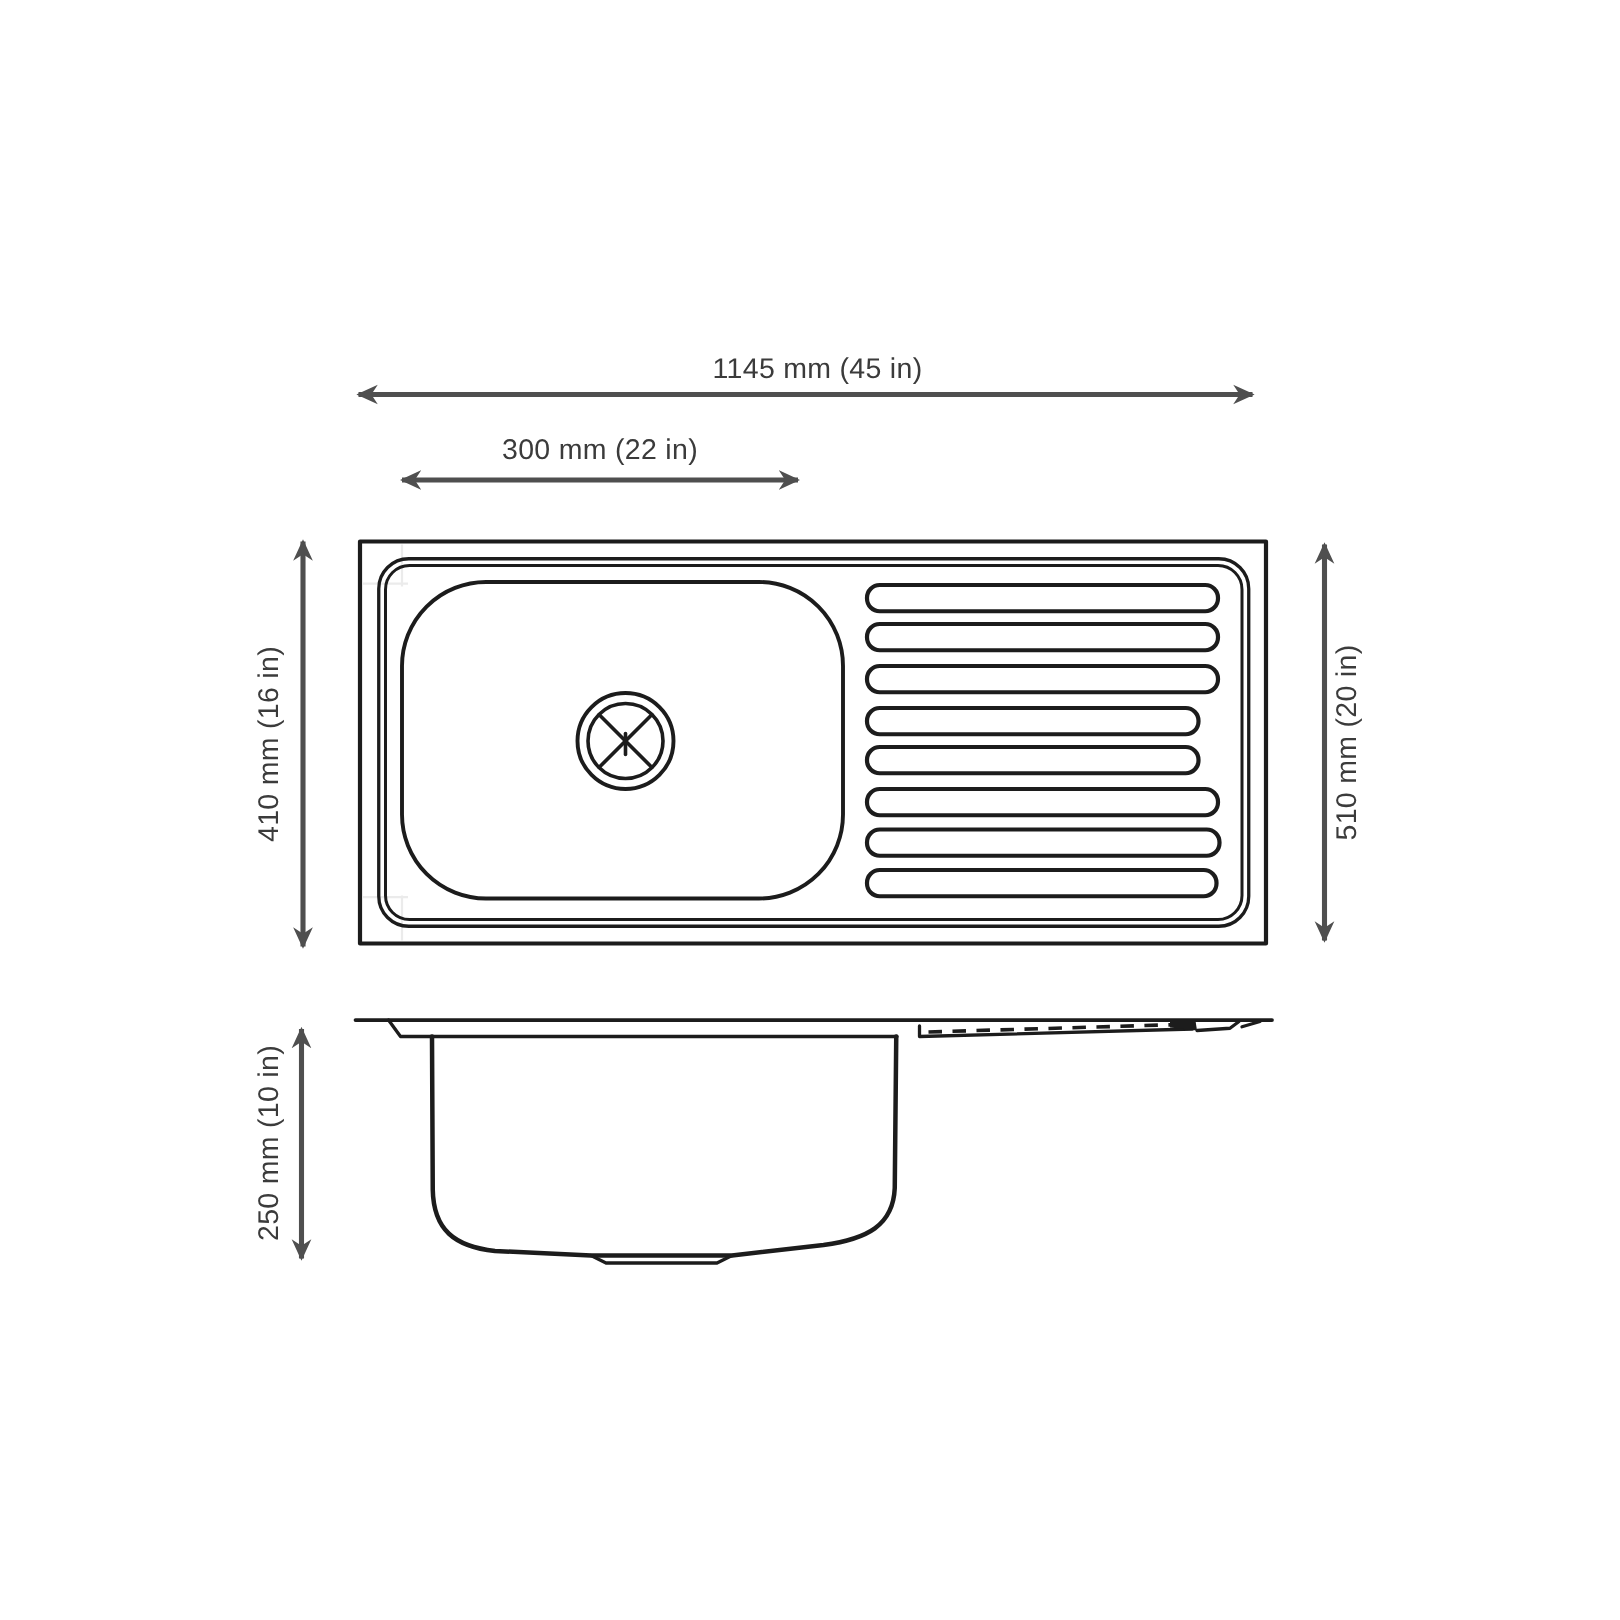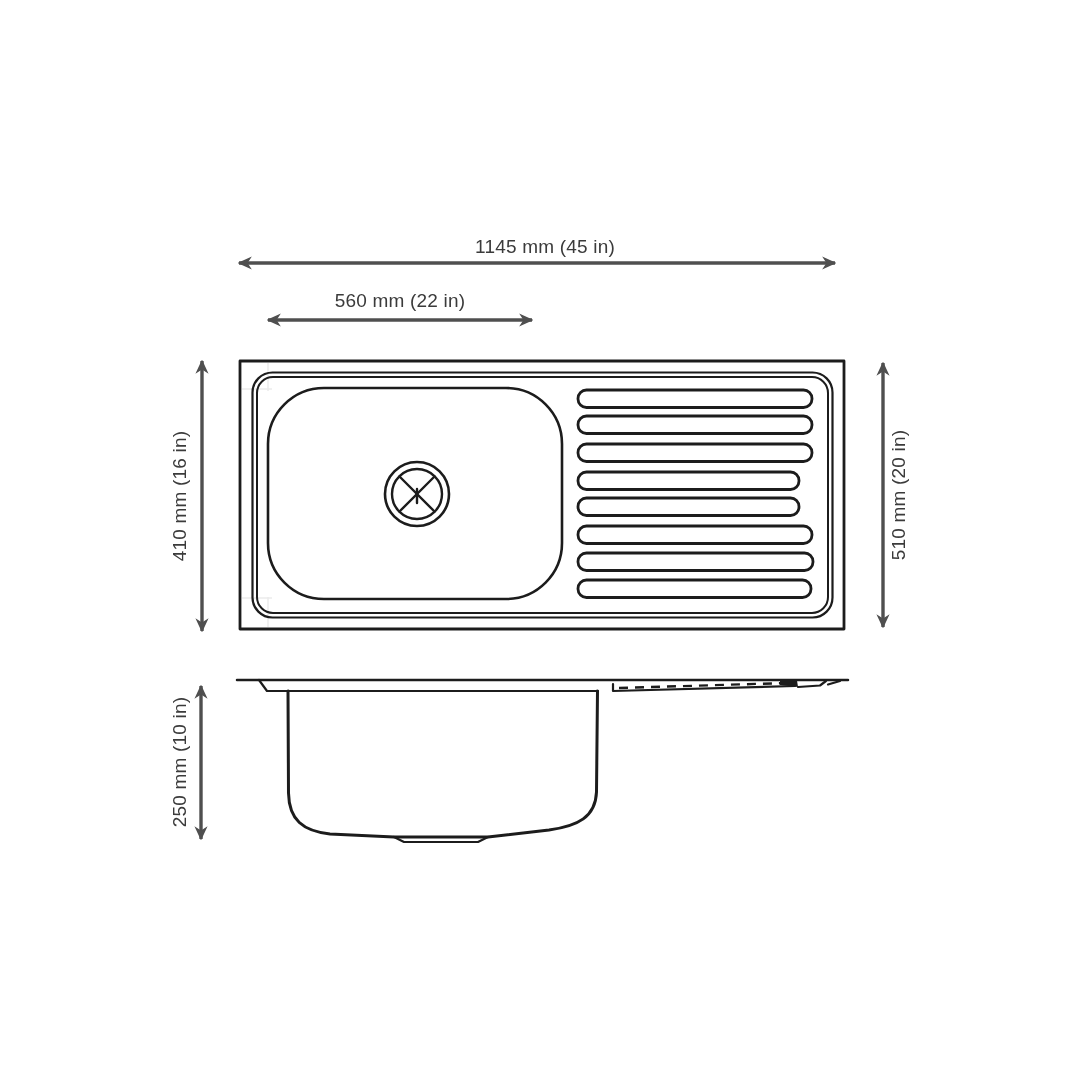--- a/index.html
+++ b/index.html
@@ -104,18 +104,18 @@
     <g>
       <line class="dim" x1="239" y1="263" x2="835" y2="263" marker-start="url(#ah)" marker-end="url(#ah)"></line>
       <line class="dim" x1="268" y1="320" x2="532" y2="320" marker-start="url(#ah)" marker-end="url(#ah)"></line>
       <line class="dim" x1="202" y1="361" x2="202" y2="631" marker-start="url(#ah)" marker-end="url(#ah)"></line>
       <line class="dim" x1="883" y1="363" x2="883" y2="627" marker-start="url(#ah)" marker-end="url(#ah)"></line>
       <line class="dim" x1="201" y1="686" x2="201" y2="839" marker-start="url(#ah)" marker-end="url(#ah)"></line>
     </g>
   </svg>
 
   <div class="dim-label" style="left:545px;top:247px;">1145 mm (45 in)</div>
-  <div class="dim-label" style="left:400px;top:301px;">560 mm (22 in)</div>
+  <div class="dim-label" style="left:400px;top:301px;">300 mm (22 in)</div>
   <div class="dim-label vert" style="left:180px;top:496px;">410 mm (16 in)</div>
   <div class="dim-label vert" style="left:899px;top:495px;">510 mm (20 in)</div>
   <div class="dim-label vert" style="left:180px;top:762px;">250 mm (10 in)</div>
 
 </div>
 
 </body></html>

